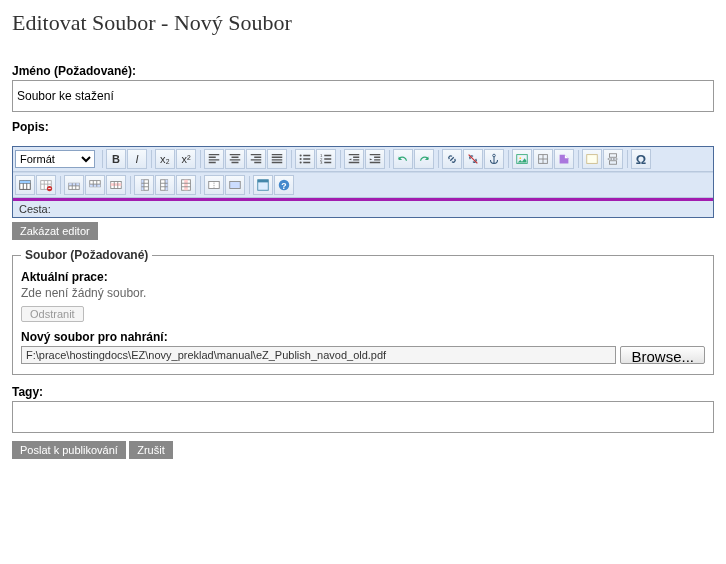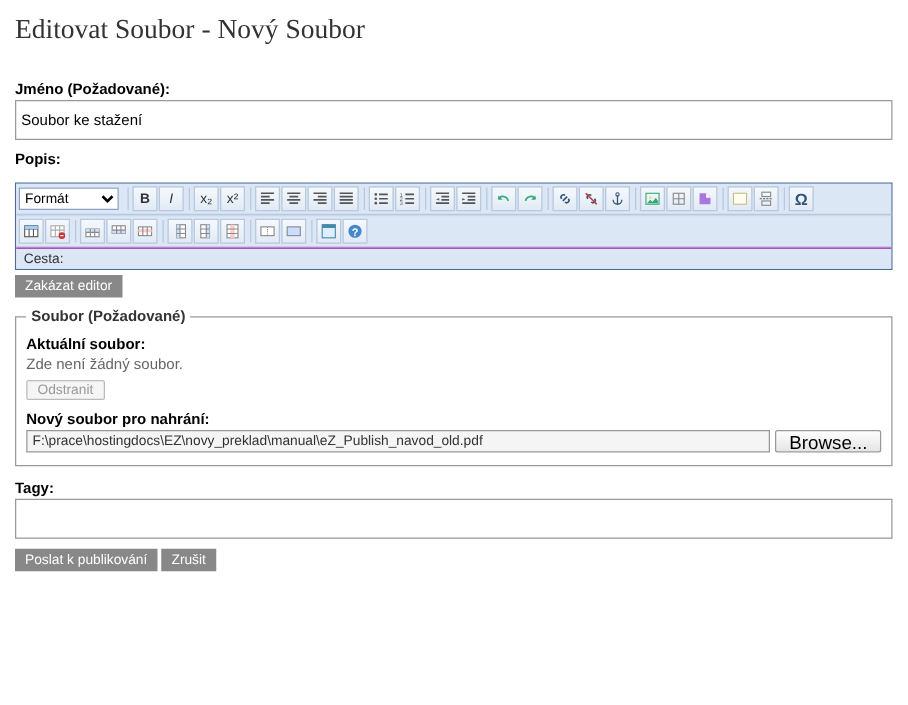--- a/index.html
+++ b/index.html
@@ -78,21 +78,21 @@
 .tb-btn svg { width: 14px; height: 14px; }
 .editor-content {
   padding: 8px;
   min-height: 100px;
   font-size: 12px;
   color: #3a2a5a;
   font-family: Georgia, serif;
 }
 .editor-path {
   background: #dce7f6;
-  border-top: 1px solid #a21caf;
+  border-top: 3px solid #a21caf;
   padding: 2px 6px;
   font-size: 11px;
   color: #333;
 }
 .btn-gray {
   background: #888;
   color: #fff;
   border: none;
   padding: 3px 8px;
   font-size: 11px;
@@ -380,21 +380,21 @@
           </svg>
         </span>
     </div>
     <div class="editor-path">Cesta:</div>
   </div>
   <button class="btn-gray">Zakázat editor</button>
 </div>
 
 <fieldset class="file-fieldset">
   <legend>Soubor (Požadované)</legend>
-  <div class="current-file-label">Aktuální soubor:</div>
+  <div class="current-file-label">Aktuální prace:</div>
   <div class="current-file-value">Zde není žádný soubor.</div>
   <button class="btn-small" disabled="">Odstranit</button>
   <div class="upload-label">Nový soubor pro nahrání:</div>
   <div class="upload-row">
     <input class="upload-path" type="text" readonly="" value="F:\prace\hostingdocs\EZ\novy_preklad\manual\eZ_Publish_navod_old.pdf" style="">
     <button class="browse-btn">Browse...</button>
   </div>
 </fieldset>
 
 <div class="section">

